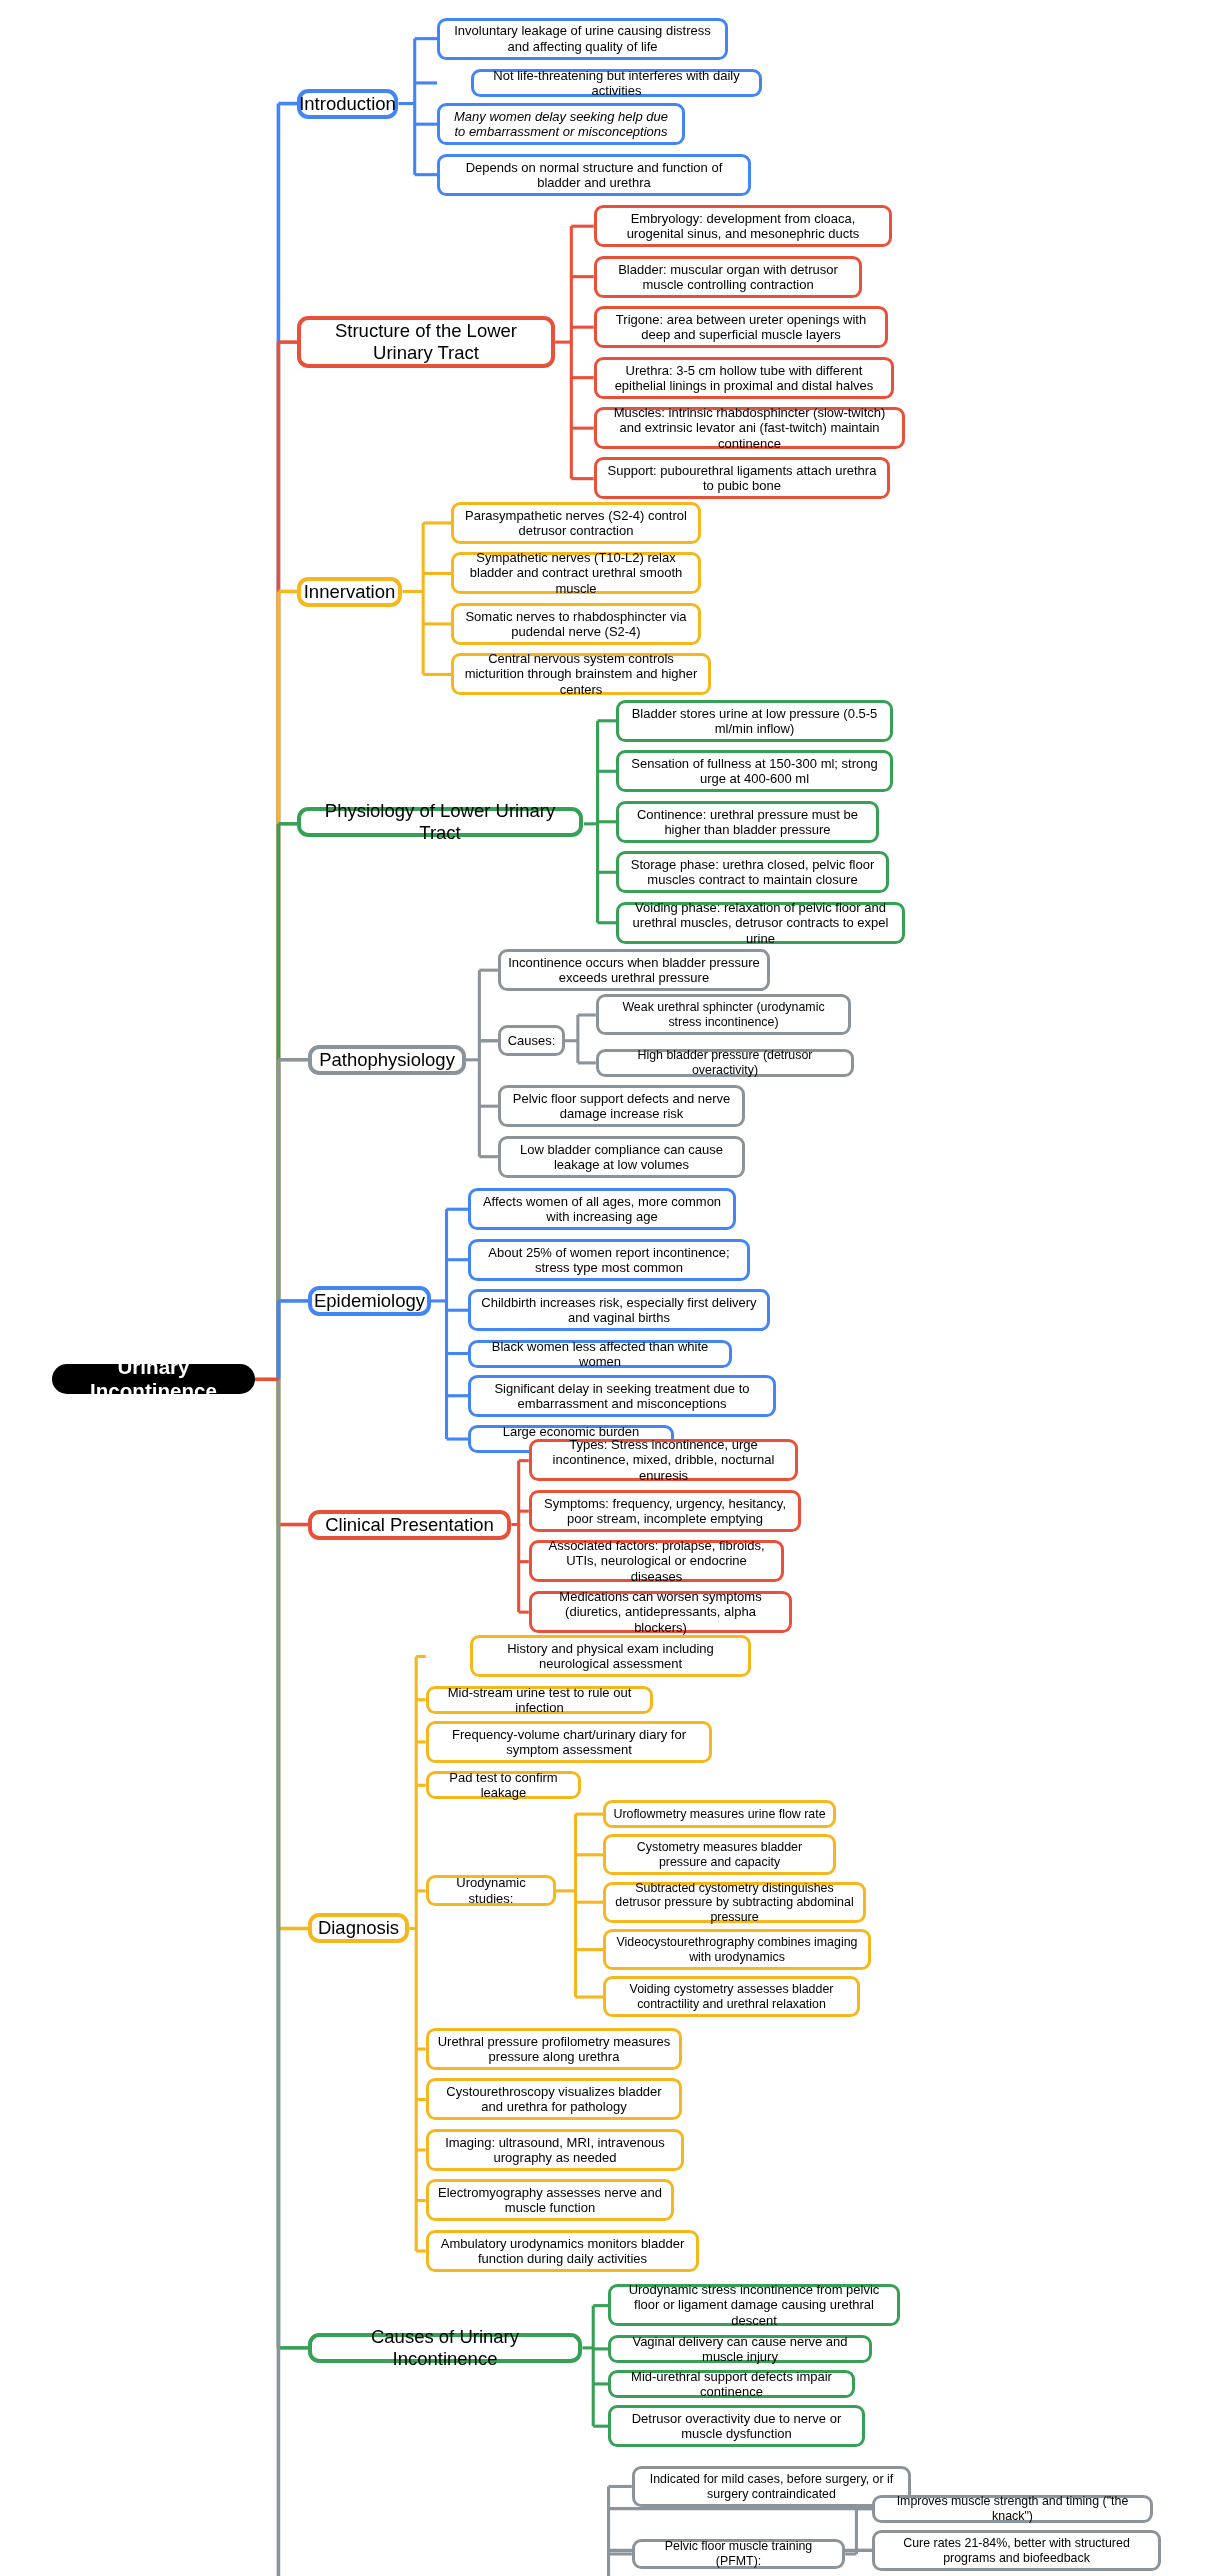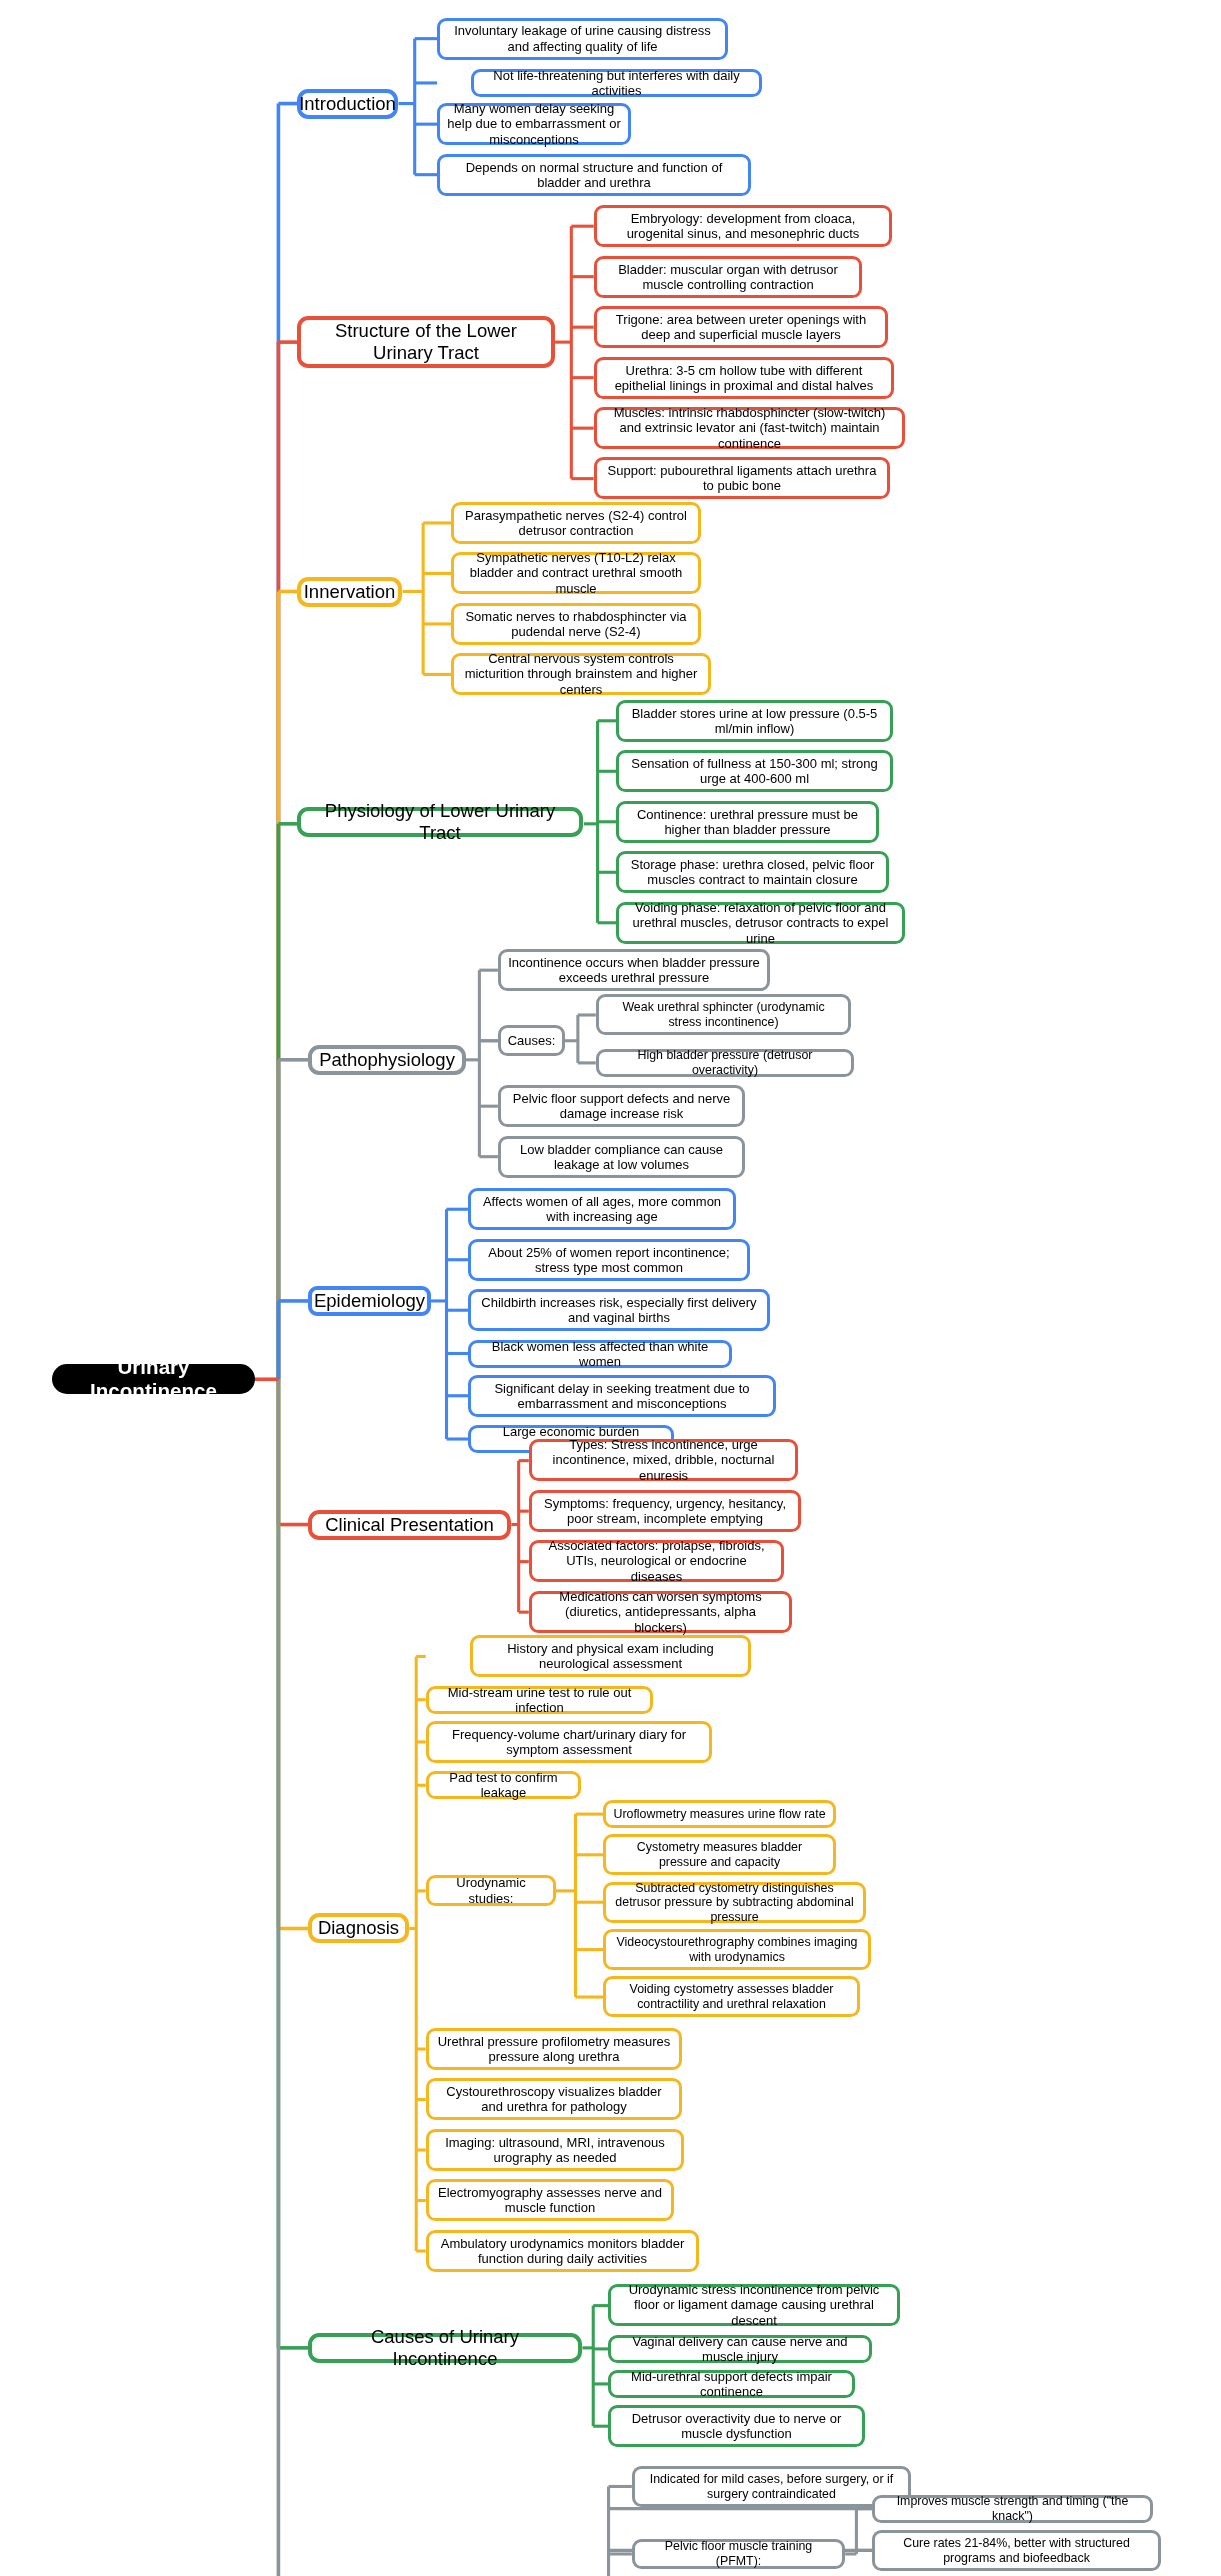--- a/index.html
+++ b/index.html
@@ -138,21 +138,21 @@
       <path d="M 1661.84 4869 V 4957" stroke="#8c949b" stroke-width="6" fill="none" stroke-linecap="butt" stroke-linejoin="miter"></path>
       <path d="M 1661.84 4869 H 1692" stroke="#8c949b" stroke-width="6" fill="none" stroke-linecap="butt" stroke-linejoin="miter"></path>
       <path d="M 1661.84 4950 H 1692" stroke="#8c949b" stroke-width="6" fill="none" stroke-linecap="butt" stroke-linejoin="miter"></path>
     </svg>
 
   <div class="node root" style="left:52px;top:1364px;width:203px;height:30px;">Urinary Incontinence</div>
 
   <div class="node l1 c-blue" style="left:297px;top:89px;width:101px;height:30px;">Introduction</div>
   <div class="node l2 c-blue" style="left:437px;top:17.5px;width:291px;height:42px;">Involuntary leakage of urine causing distress and affecting quality of life</div>
   <div class="node l2 c-blue" style="left:437px;top:69px;width:291px;height:28px;margin-left:34px;">Not life-threatening but interferes with daily activities</div>
-  <div class="node l2 c-blue" style="left:437px;top:103px;width:194px;height:42px;">Many women delay seeking help due to embarrassment or misconceptions</div>
+  <div class="node l2 c-blue" style="left:437px;top:103px;width:248px;height:42px;font-style:italic;">Many women delay seeking help due to embarrassment or misconceptions</div>
   <div class="node l1 c-red" style="left:297px;top:316px;width:258px;height:52px;">Structure of the Lower Urinary Tract</div>
 
   <div class="node l2 c-blue" style="left:437px;top:154px;width:314px;height:42px;">Depends on normal structure and function of bladder and urethra</div>
   <div class="node l2 c-red" style="left:594px;top:205px;width:298px;height:42px;">Embryology: development from cloaca, urogenital sinus, and mesonephric ducts</div>
   <div class="node l2 c-red" style="left:594px;top:256px;width:268px;height:42px;">Bladder: muscular organ with detrusor muscle controlling contraction</div>
   <div class="node l2 c-red" style="left:594px;top:306px;width:294px;height:42px;">Trigone: area between ureter openings with deep and superficial muscle layers</div>
   <div class="node l2 c-red" style="left:594px;top:357px;width:300px;height:42px;">Urethra: 3-5 cm hollow tube with different epithelial linings in proximal and distal halves</div>
   <div class="node l2 c-red" style="left:594px;top:407px;width:311px;height:42px;">Muscles: intrinsic rhabdosphincter (slow-twitch) and extrinsic levator ani (fast-twitch) maintain continence</div>
   <div class="node l2 c-red" style="left:594px;top:457px;width:296px;height:42px;">Support: pubourethral ligaments attach urethra to pubic bone</div>
 
@@ -170,21 +170,21 @@
   <div class="node l2 c-green" style="left:616px;top:902px;width:289px;height:42px;">Voiding phase: relaxation of pelvic floor and urethral muscles, detrusor contracts to expel urine</div>
 
   <div class="node l1 c-gray" style="left:308px;top:1045px;width:158px;height:30px;">Pathophysiology</div>
   <div class="node l2 c-gray" style="left:498px;top:949px;width:272px;height:42px;">Incontinence occurs when bladder pressure exceeds urethral pressure</div>
   <div class="node l2 c-gray" style="left:498px;top:1025px;width:67px;height:31px;">Causes:</div>
   <div class="node l3 c-gray" style="left:596px;top:994px;width:255px;height:41px;">Weak urethral sphincter (urodynamic stress incontinence)</div>
   <div class="node l3 c-gray" style="left:596px;top:1049px;width:258px;height:28px;">High bladder pressure (detrusor overactivity)</div>
   <div class="node l2 c-gray" style="left:498px;top:1085px;width:247px;height:42px;">Pelvic floor support defects and nerve damage increase risk</div>
   <div class="node l2 c-gray" style="left:498px;top:1136px;width:247px;height:42px;">Low bladder compliance can cause leakage at low volumes</div>
 
-  <div class="node l1 c-blue" style="left:308px;top:1286px;width:123px;height:30px;border-radius:9px;">Epidemiology</div>
+  <div class="node l1 c-blue" style="left:308px;top:1286px;width:123px;height:30px;">Epidemiology</div>
   <div class="node l2 c-blue" style="left:468px;top:1188px;width:268px;height:42px;">Affects women of all ages, more common with increasing age</div>
   <div class="node l2 c-blue" style="left:468px;top:1239px;width:282px;height:42px;">About 25% of women report incontinence; stress type most common</div>
   <div class="node l2 c-blue" style="left:468px;top:1289px;width:302px;height:42px;">Childbirth increases risk, especially first delivery and vaginal births</div>
   <div class="node l2 c-blue" style="left:468px;top:1340px;width:264px;height:28px;">Black women less affected than white women</div>
   <div class="node l2 c-blue" style="left:468px;top:1375px;width:308px;height:42px;">Significant delay in seeking treatment due to embarrassment and misconceptions</div>
   <div class="node l2 c-blue" style="left:468px;top:1425px;width:206px;height:28px;">Large economic burden worldwide</div>
 
   <div class="node l1 c-red" style="left:308px;top:1510px;width:203px;height:30px;">Clinical Presentation</div>
   <div class="node l2 c-red" style="left:529px;top:1439px;width:269px;height:42px;">Types: Stress incontinence, urge incontinence, mixed, dribble, nocturnal enuresis</div>
   <div class="node l2 c-red" style="left:529px;top:1490px;width:272px;height:42px;">Symptoms: frequency, urgency, hesitancy, poor stream, incomplete emptying</div>

